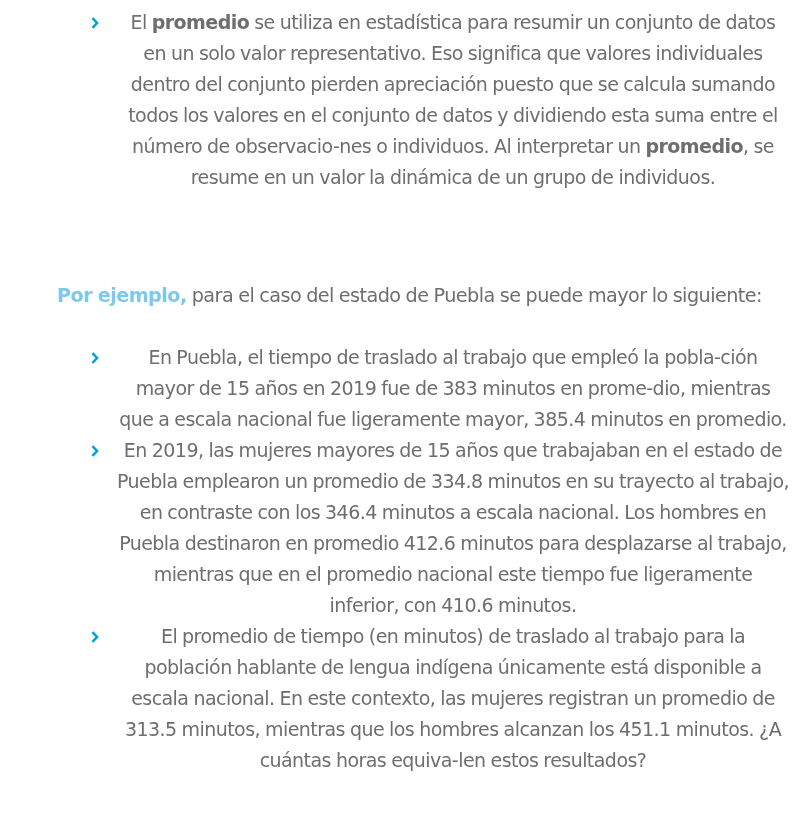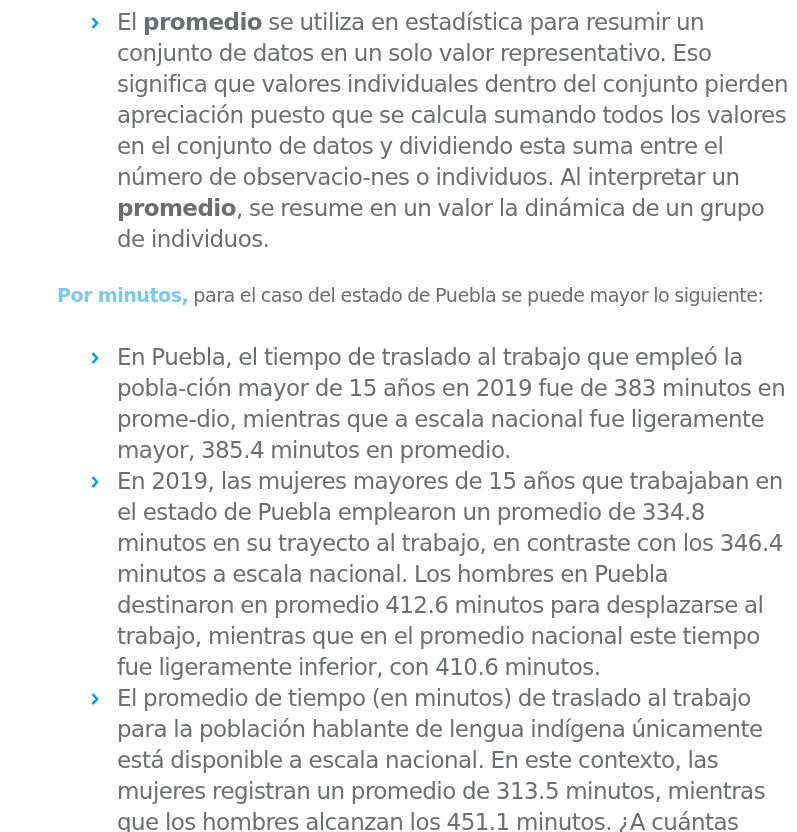--- a/index.html
+++ b/index.html
@@ -23,24 +23,25 @@
   }
   .bullet-list {
     list-style: none;
     margin: 0;
     padding: 0;
   }
   .bullet-item {
     position: relative;
     padding-left: 117px;
     padding-right: 8px;
-    font-size: 23px;
+    font-size: 19px;
     line-height: 31px;
     letter-spacing: -0.55px;
     word-spacing: -0.5px;
+    text-align: center;
   }
   .bullet-icon {
     position: absolute;
     left: 88px;
     top: 0;
     width: 14px;
     height: 31px;
     display: flex;
     align-items: center;
     justify-content: center;
@@ -76,21 +77,21 @@
           <svg width="8" height="12" viewBox="0 0 8 12">
               <path d="M1.5 1 L6 6 L1.5 11" fill="none" stroke="#00a0e3" stroke-width="2.6" stroke-linecap="butt"></path>
             </svg>
         </span>
         <span>El </span><span class="bold">promedio</span><span> se utiliza en estadística para resumir un conjunto de datos en un solo valor representativo. Eso significa que valores individuales dentro del conjunto pierden apreciación puesto que se calcula sumando todos los valores en el conjunto de datos y dividiendo esta suma entre el número de observacio-nes o individuos. Al interpretar un </span><span class="bold">promedio</span><span>, se resume en un valor la dinámica de un grupo de individuos.</span>
       </li>
     </ul>
   </div>
 
   <div class="intro">
-    <span class="highlight">Por minutos,</span><span> para el caso del estado de Puebla se puede mayor lo siguiente:</span>
+    <span class="highlight">Por ejemplo,</span><span> para el caso del estado de Puebla se puede mayor lo siguiente:</span>
   </div>
 
   <div class="block2">
     <ul class="bullet-list">
       <li class="bullet-item">
         <span class="bullet-icon">
           <svg width="8" height="12" viewBox="0 0 8 12">
               <path d="M1.5 1 L6 6 L1.5 11" fill="none" stroke="#00a0e3" stroke-width="2.6"></path>
             </svg>
         </span>

